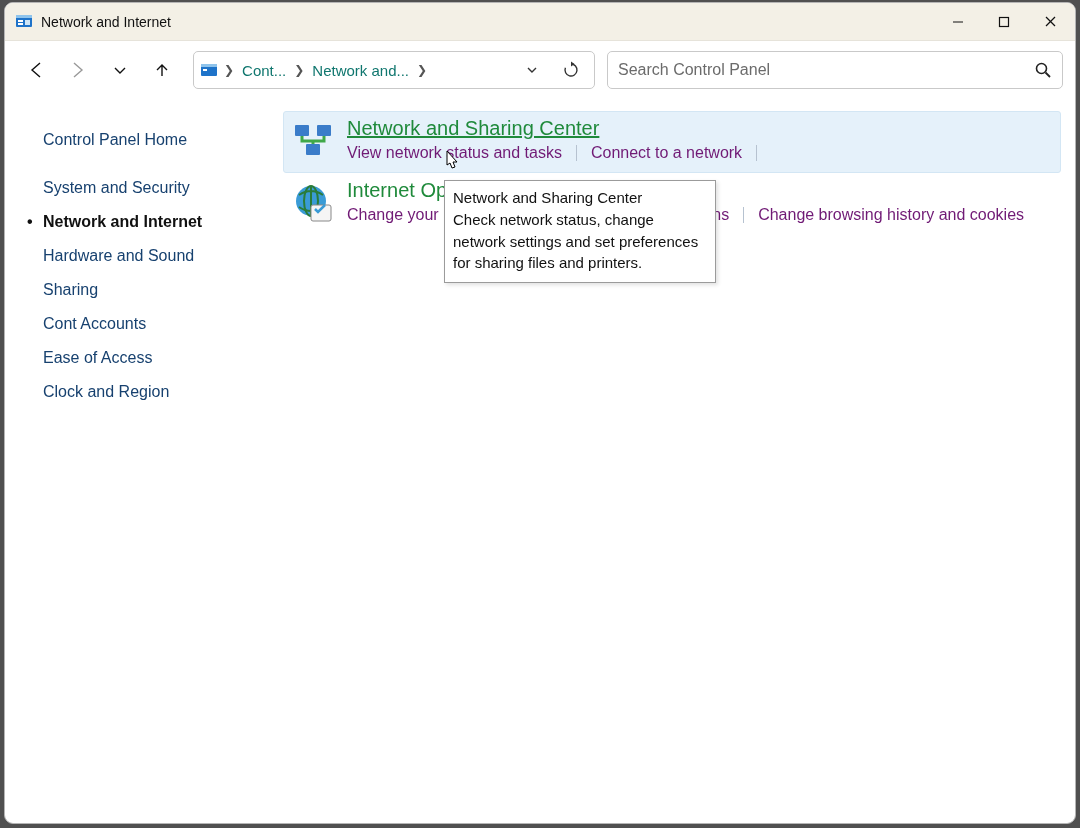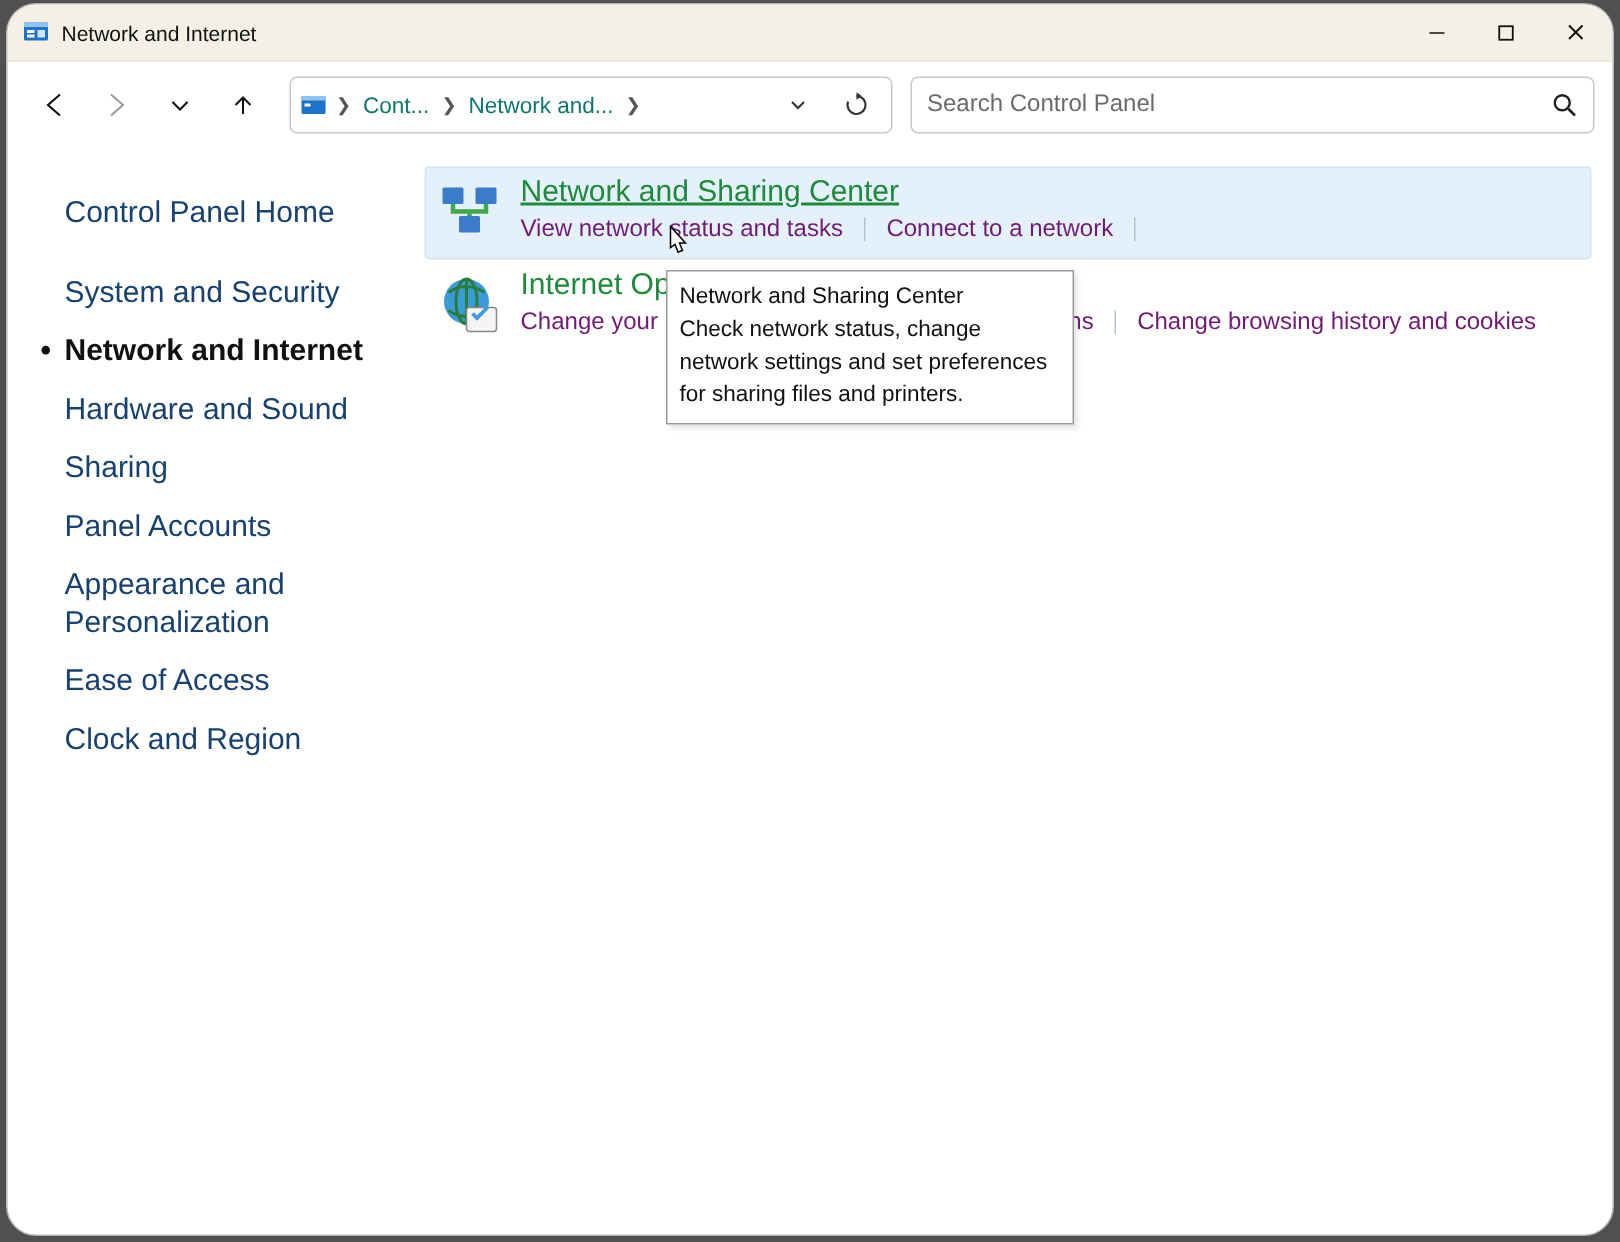--- a/index.html
+++ b/index.html
@@ -7,21 +7,21 @@
   font-family: "Segoe UI", Arial, sans-serif;
   background: #505050;
   width: 1080px; height: 828px;
   overflow: hidden;
 }
 .window {
   position: absolute; left:4px; top:2px;
   width: 1072px; height: 822px;
   background: #fff;
   border: 1px solid #b5b5b5;
-  border-radius: 20px;
+  border-radius: 9px;
   overflow: hidden;
   display: flex; flex-direction: column;
 }
 .titlebar {
   height: 38px;
   background: #f3f0e6;
   display: flex; align-items: center;
   padding: 0 2px 0 10px;
   border-bottom: 1px solid #e6e3da;
 }
@@ -82,21 +82,21 @@
 }
 .searchbox input::placeholder { color:#6b6b6b; }
 .content {
   flex:1; display:flex; padding: 10px 8px 8px 8px;
 }
 .sidebar {
   width: 270px;
   padding: 14px 10px 0 30px;
 }
 .sidebar-item {
-  font-size: 20px;
+  font-size: 16px;
   color: #17416f;
   padding: 7px 0;
   cursor: pointer;
   position: relative;
   line-height: 1.25;
 }
 .sidebar-item.current {
   font-weight: 600; color:#111;
 }
 .sidebar-item.current::before {
@@ -232,22 +232,21 @@
     </div>
   </div>
 
   <div class="content">
     <div class="sidebar" id="sidebar">
         <div class="sidebar-item" style="margin-bottom: 14px;">Control Panel Home</div>
         <div class="sidebar-item">System and Security</div>
         <div class="sidebar-item current">Network and Internet</div>
         <div class="sidebar-item">Hardware and Sound</div>
         <div class="sidebar-item">Sharing</div>
-        <div class="sidebar-item">Panel Accounts</div>
-        <div class="sidebar-item">Appearance and Personalization</div>
+        <div class="sidebar-item">Cont Accounts</div>
         <div class="sidebar-item">Ease of Access</div>
         <div class="sidebar-item">Clock and Region</div>
       </div>
     <div class="main" id="main">
         <div class="category hover">
           <div class="cat-icon"><svg viewBox="0 0 44 44">
               <rect x="4" y="6" width="14" height="11" rx="1" fill="#3a7cc9"></rect>
               <rect x="26" y="6" width="14" height="11" rx="1" fill="#3a7cc9"></rect>
               <rect x="15" y="25" width="14" height="11" rx="1" fill="#3a7cc9"></rect>
               <path d="M11 17 v5 h22 v-5 M22 22 v3" stroke="#3fa848" stroke-width="3" fill="none"></path>

